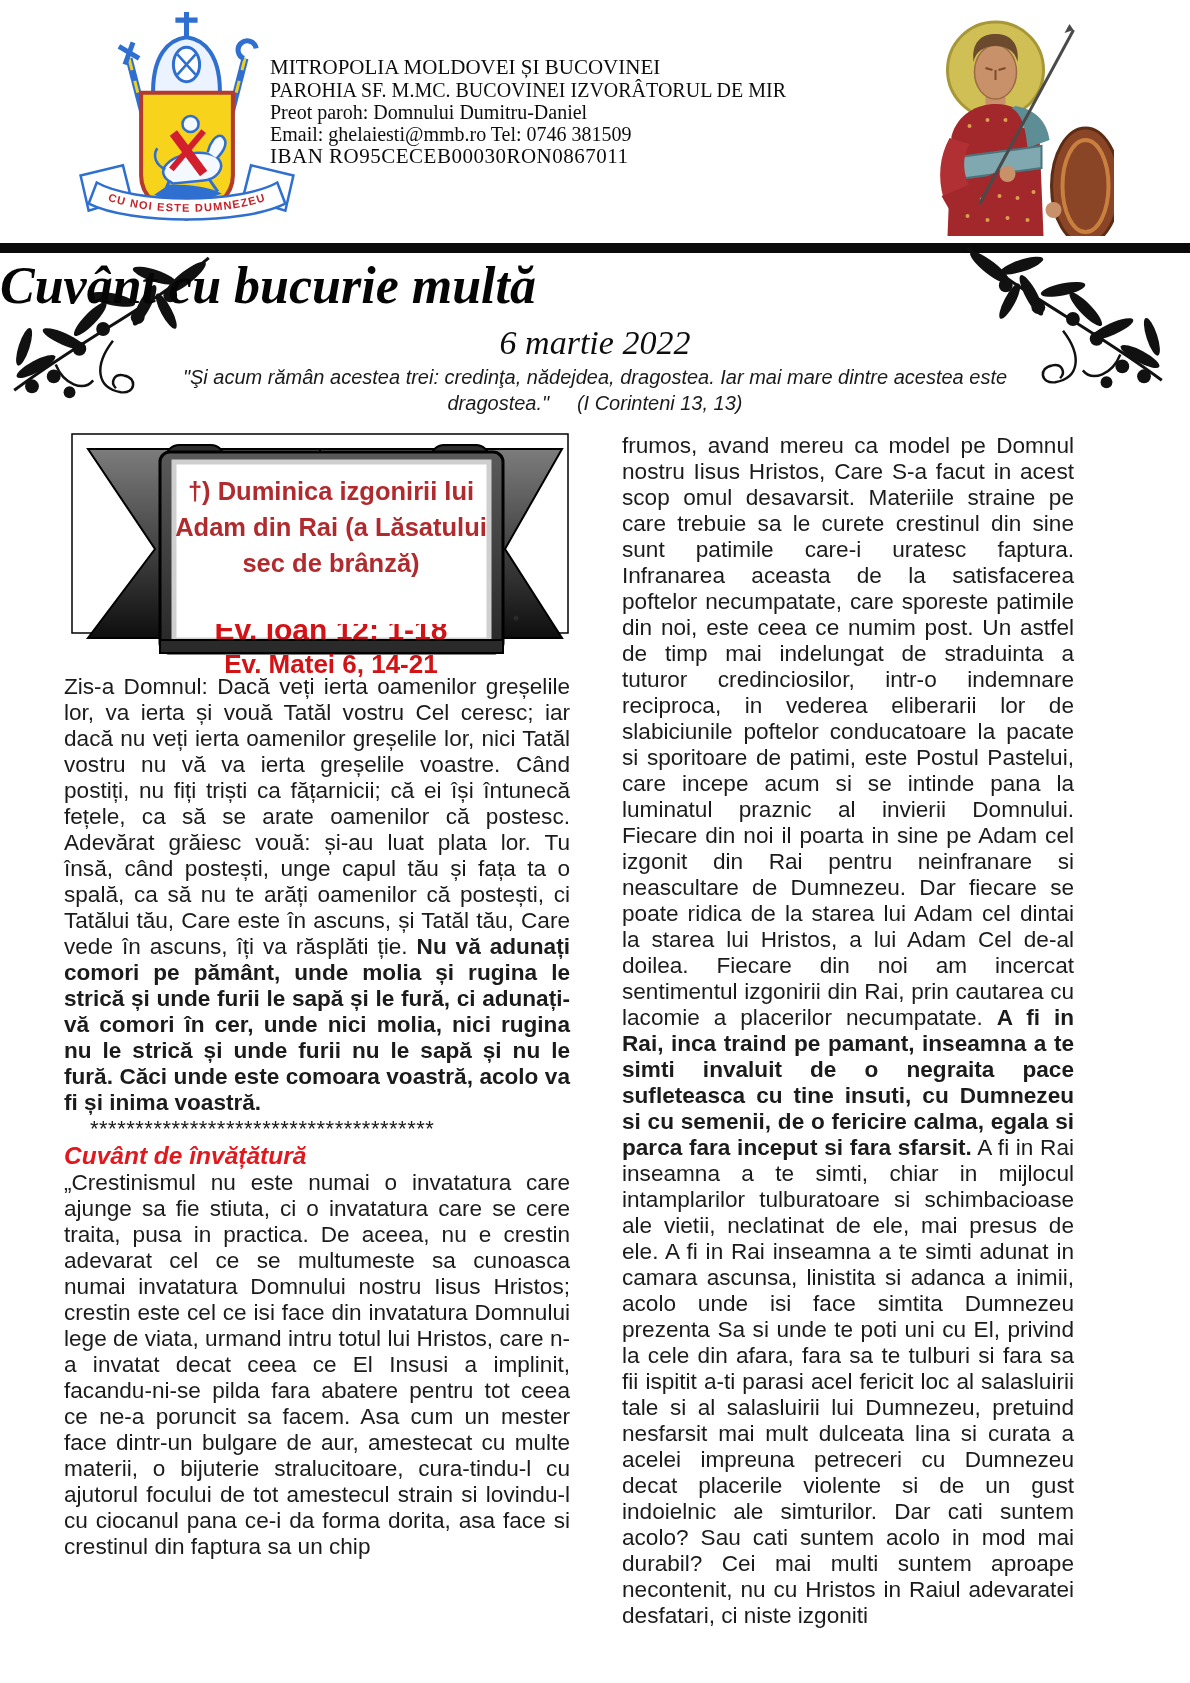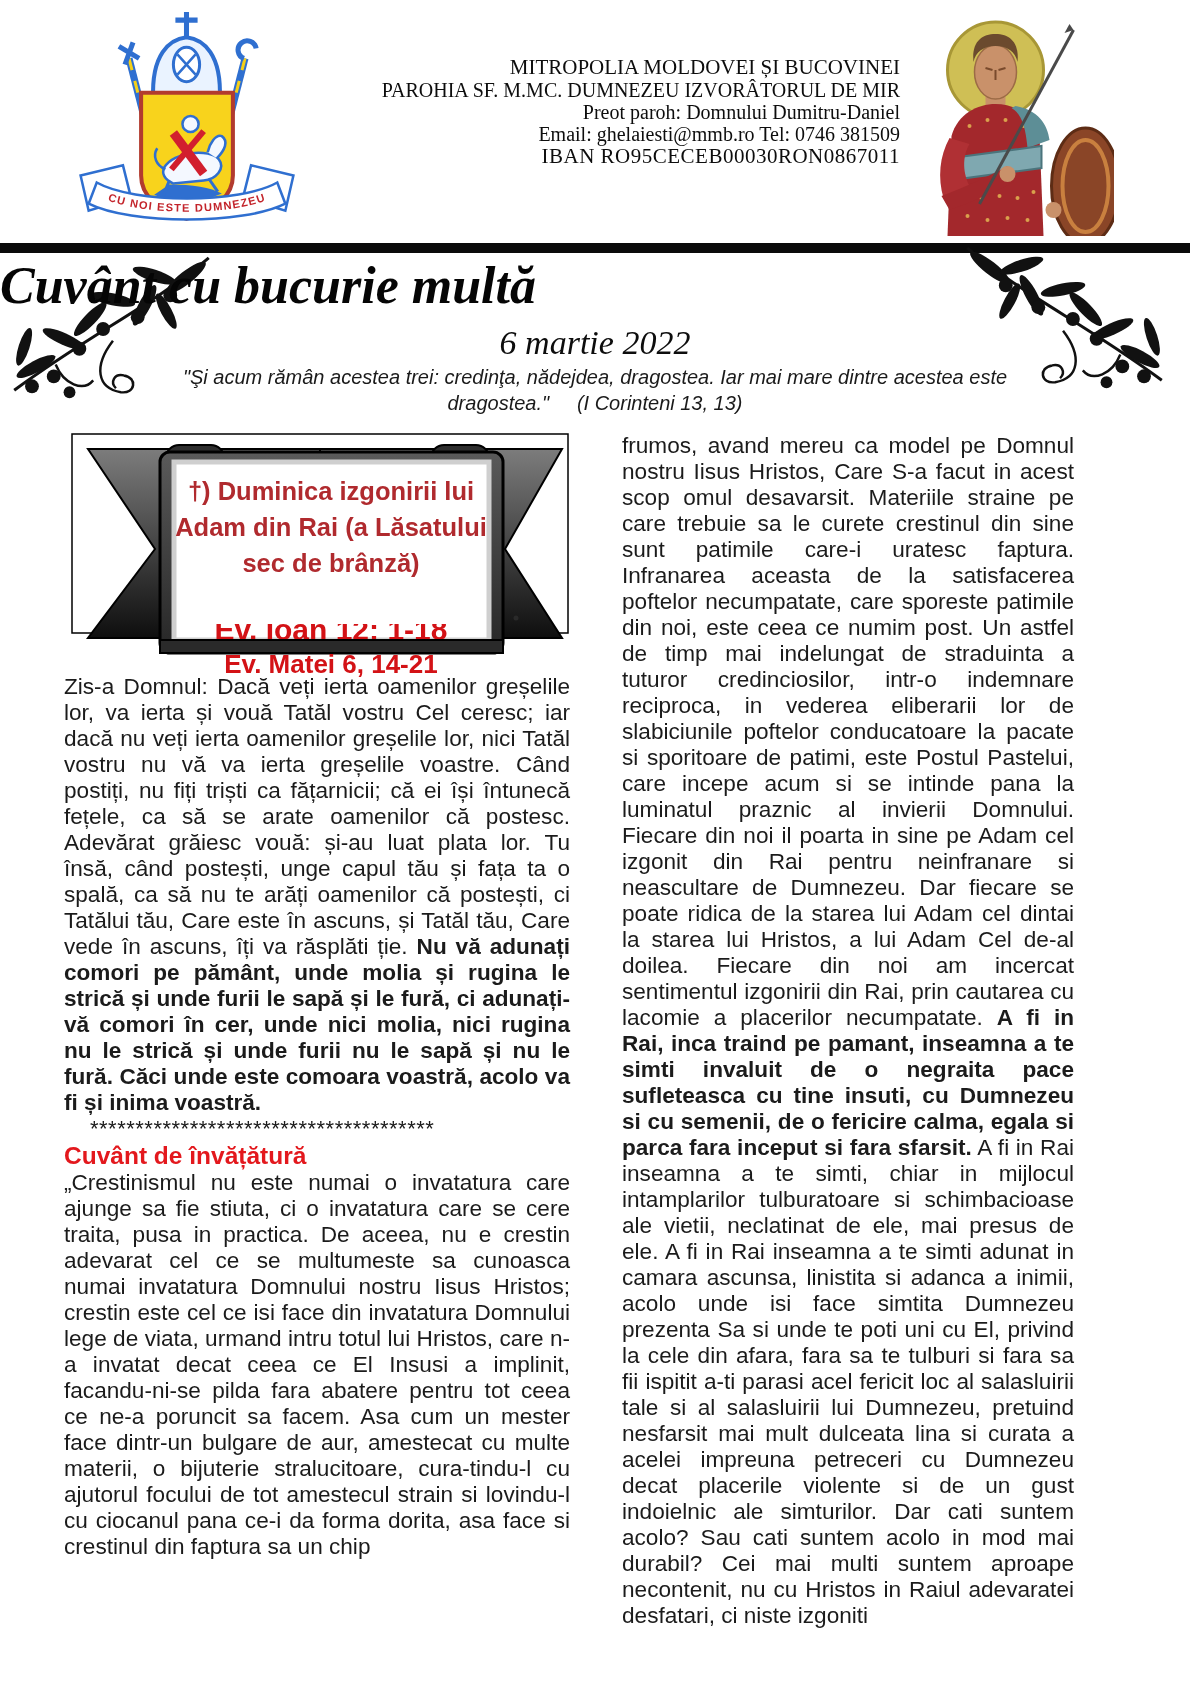--- a/index.html
+++ b/index.html
@@ -1,21 +1,21 @@
 <!DOCTYPE html>
 <html><head>
 <meta charset="utf-8">
 <style>
   html,body{margin:0;padding:0;background:#ffffff;}
   .page{position:relative;width:1190px;height:1683px;background:#fff;overflow:hidden;
         font-family:"Liberation Sans",sans-serif;color:#1b1b1b;}
   
   .crest{position:absolute;left:68px;top:6px;width:238px;height:232px;}
   .saint{position:absolute;left:876px;top:6px;width:238px;height:230px;}
-  .org{position:absolute;left:280px;top:56px;width:620px;text-align:right;
+  .org{position:absolute;left:270px;top:56px;width:620px;text-align:left;
        font-family:"Liberation Serif",serif;color:#0d0d0d;line-height:1.1;}
   .org .l1{font-size:21px;}
   .org .l2{font-size:17px;}
   .org .l3{font-size:20px;}
   .org .l4,.org .l5,.org .l6{font-size:20px;}
   .org .l7{font-size:21px;letter-spacing:.5px;}
   .rule{position:absolute;left:0;top:243px;width:1190px;height:10px;background:#0a0a0a;}
   .olive{position:absolute;width:228px;height:158px;}
   .olive.left{left:-4px;top:250px;}
   .olive.right{left:952px;top:240px;transform:scaleX(-1);}
@@ -30,21 +30,21 @@
   .q1{top:366px;} .q2{top:392px;}
   
   .banner{position:absolute;left:60px;top:400px;width:516px;height:280px;}
   
   .col{position:absolute;font-size:22.6px;line-height:26px;}
   .col-left{left:64px;top:674px;width:506px;}
   .col-right{left:622px;top:433px;width:452px;}
   .para{text-align:justify;}
   .para span.b{font-weight:bold;}
   .stars{padding-left:26px;letter-spacing:.5px;font-size:22px;}
-  .colhead{color:#e3181d;font-weight:bold;font-size:24.5px;margin:1px 0 1px 0;}
+  .colhead{color:#e3181d;font-weight:bold;font-size:24.5px;margin:1px 0 1px 0;font-style:italic;}
 </style>
 </head>
 <body>
 
 <div class="page">
 
   <svg class="crest" viewBox="0 0 235 230">
     <g>
       <path d="M60,52 L97,196" stroke="#2f6fd0" stroke-width="7" fill="none"></path>
       <path d="M175,52 L138,196" stroke="#2f6fd0" stroke-width="7" fill="none"></path>
@@ -86,21 +86,21 @@
           <path id="mottoPath" d="M30,189 C70,209 165,209 205,189"></path>
         </defs>
       <text font-size="11" font-weight="bold" fill="#c3242b" letter-spacing="1.2" font-family="Liberation Sans, sans-serif">
         <textPath href="#mottoPath" startOffset="50%" text-anchor="middle">CU NOI ESTE DUMNEZEU</textPath>
       </text>
     </g>
   </svg>
 
   <div class="org">
     <div class="l1">MITROPOLIA MOLDOVEI ȘI BUCOVINEI</div>
-    <div class="l3">PAROHIA SF. M.MC. DUMNEZEU IZVORÂTORUL DE MIR</div>
+    <div class="l3">PAROHIA SF. M.MC. BUCOVINEI IZVORÂTORUL DE MIR</div>
     <div class="l5">Preot paroh: Domnului Dumitru-Daniel</div>
     <div class="l6">Email: ghelaiesti@mmb.ro Tel: 0746 381509</div>
     <div class="l7">IBAN RO95CECEB00030RON0867011</div>
   </div>
 
   <svg class="saint" viewBox="0 0 235 230">
     <circle cx="118" cy="64" r="48" fill="#cfbf55" stroke="#a89736" stroke-width="3"></circle>
     <rect x="108" y="84" width="20" height="18" fill="#c9916a"></rect>
     <ellipse cx="118" cy="66" rx="21" ry="27" fill="#c9916a" stroke="#9c6b46" stroke-width="1.5"></ellipse>
     <path d="M96,56 C94,36 104,28 118,28 C132,28 142,36 140,56 C138,46 130,40 118,40 C106,40 98,46 96,56 Z" fill="#6b4a2e"></path>

